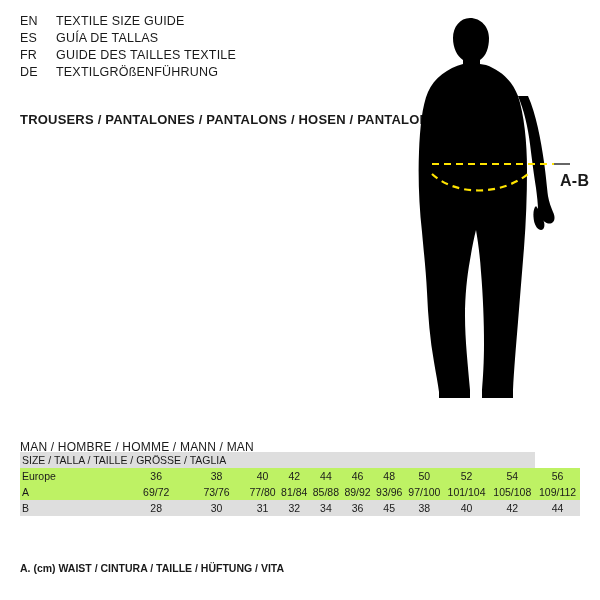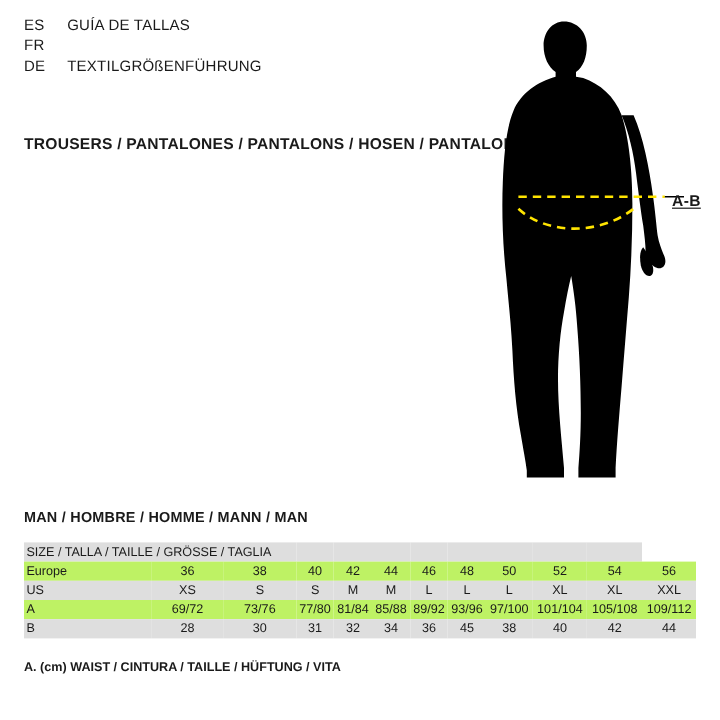--- a/index.html
+++ b/index.html
@@ -63,34 +63,33 @@
     top: 10px;
     width: 185px;
     height: 395px;
   }
   .figure-svg {
     display: block;
   }
   .ab-label {
     position: absolute;
     left: 152px;
-    top: 150px;
-    font-size: 13px;
+    top: 162px;
+    font-size: 16px;
     font-weight: bold;
     letter-spacing: 0.3px;
-    text-decoration: underline;
   }
 
   
   .man-title {
     position: absolute;
     left: 20px;
-    top: 424px;
+    top: 440px;
     font-size: 12px;
-    font-weight: bold;
+    font-weight: normal;
     letter-spacing: 0.2px;
     white-space: nowrap;
   }
   table.size-table {
     position: absolute;
     left: 20px;
     top: 452px;
     width: 560px;
     border-collapse: collapse;
     font-size: 10.5px;
@@ -117,34 +116,40 @@
   .footnotes {
     position: absolute;
     left: 20px;
     top: 548px;
     font-size: 10.5px;
     line-height: 16px;
     font-weight: bold;
   }
   .footnotes div {
     white-space: nowrap;
+    margin-top: 12px;
   }
 </style>
 </head>
 <body>
 
 <div class="page">
 
   <div class="lang-block">
     <div class="lang-row">
+      <span class="lang-code">EN</span>
+      <span class="lang-text">TEXTILE SIZE GUIDE</span>
+    </div>
+    <div class="lang-row">
       <span class="lang-code">ES</span>
       <span class="lang-text">GUÍA DE TALLAS</span>
     </div>
     <div class="lang-row">
       <span class="lang-code">FR</span>
+      <span class="lang-text">GUIDE DES TAILLES TEXTILE</span>
     </div>
     <div class="lang-row">
       <span class="lang-code">DE</span>
       <span class="lang-text">TEXTILGRÖßENFÜHRUNG</span>
     </div>
   </div>
 
   <div class="section-title">TROUSERS / PANTALONES / PANTALONS / HOSEN / PANTALONI</div>
 
   <div class="figure-wrap">
@@ -208,34 +213,20 @@
         <td>40</td>
         <td>42</td>
         <td>44</td>
         <td>46</td>
         <td>48</td>
         <td>50</td>
         <td>52</td>
         <td>54</td>
         <td>56</td>
       </tr>
-      <tr class="shaded">
-        <td class="rowhead">US</td>
-        <td>XS</td>
-        <td>S</td>
-        <td>S</td>
-        <td>M</td>
-        <td>M</td>
-        <td>L</td>
-        <td>L</td>
-        <td>L</td>
-        <td>XL</td>
-        <td>XL</td>
-        <td>XXL</td>
-      </tr>
       <tr class="plain">
         <td class="rowhead">A</td>
         <td>69/72</td>
         <td>73/76</td>
         <td>77/80</td>
         <td>81/84</td>
         <td>85/88</td>
         <td>89/92</td>
         <td>93/96</td>
         <td>97/100</td>

